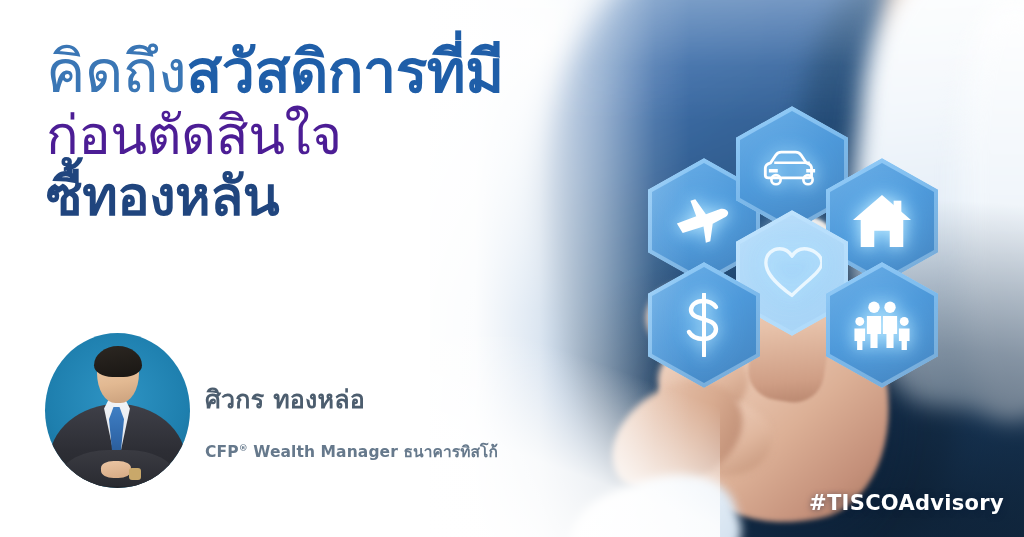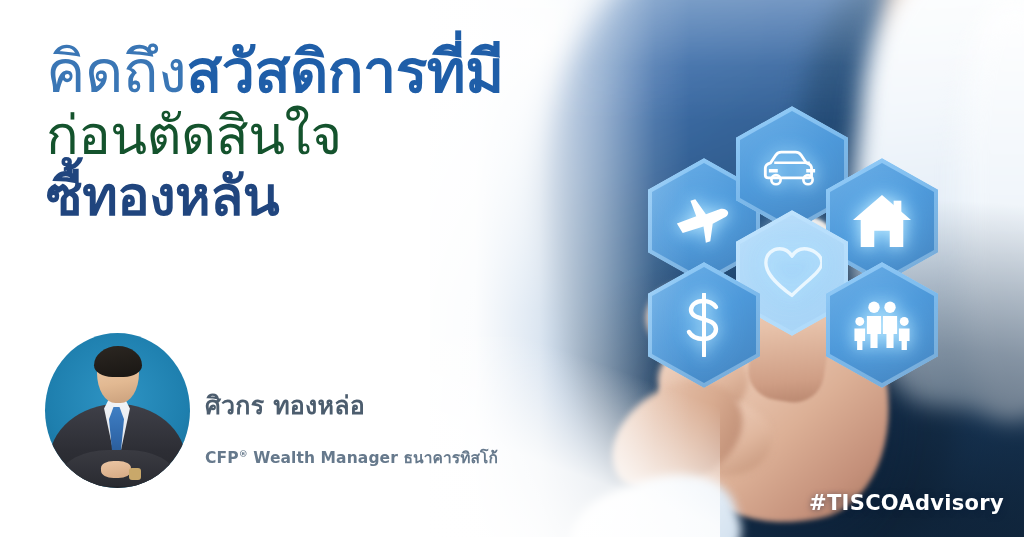--- a/index.html
+++ b/index.html
@@ -170,21 +170,21 @@
   
   .headline{
     position:absolute;left:46px;top:42px;width:600px;
     line-height:1.02;
     letter-spacing:-.5px;
   }
   .hl-line{white-space:nowrap;}
   .hl1{font-size:59px;margin-bottom:6px;}
   .hl-thin{color:#3a76b5;font-weight:400;}
   .hl-bold{color:#1f5ea8;font-weight:700;}
-  .hl2{font-size:54px;color:#14532d;font-weight:400;margin-bottom:6px;}
+  .hl2{font-size:54px;color:#4c1d95;font-weight:400;margin-bottom:6px;}
   .hl3{font-size:54px;color:#20457e;font-weight:700;}
 
   
   .presenter{position:absolute;left:45px;top:333px;width:520px;height:175px;}
   .avatar{
     position:absolute;left:0;top:0;width:145px;height:155px;
     border-radius:50%;
     overflow:hidden;
     background:radial-gradient(circle at 50% 42%,#2e94c4 0%,#1e7fae 60%,#14688f 100%);
   }
@@ -221,21 +221,21 @@
   .av-hand{
     position:absolute;left:56px;bottom:10px;width:30px;height:17px;
     background:linear-gradient(170deg,#ecc6a4 0%,#d6aa84 100%);
     border-radius:42%;
   }
   .av-watch{
     position:absolute;left:84px;bottom:8px;width:12px;height:12px;
     background:#c9a86a;border-radius:3px;
   }
 
-  .presenter-text{position:absolute;left:160px;top:52px;}
+  .presenter-text{position:absolute;left:160px;top:46px;}
   .p-name{
     font-size:25px;font-weight:700;color:#4c5d6e;
     letter-spacing:.2px;margin-bottom:4px;white-space:nowrap;
   }
   .p-title{
     font-size:15.5px;font-weight:600;color:#66798c;
     letter-spacing:.1px;white-space:nowrap;margin-top:20px;
   }
   .p-title .reg{font-size:9px;vertical-align:super;}
 

